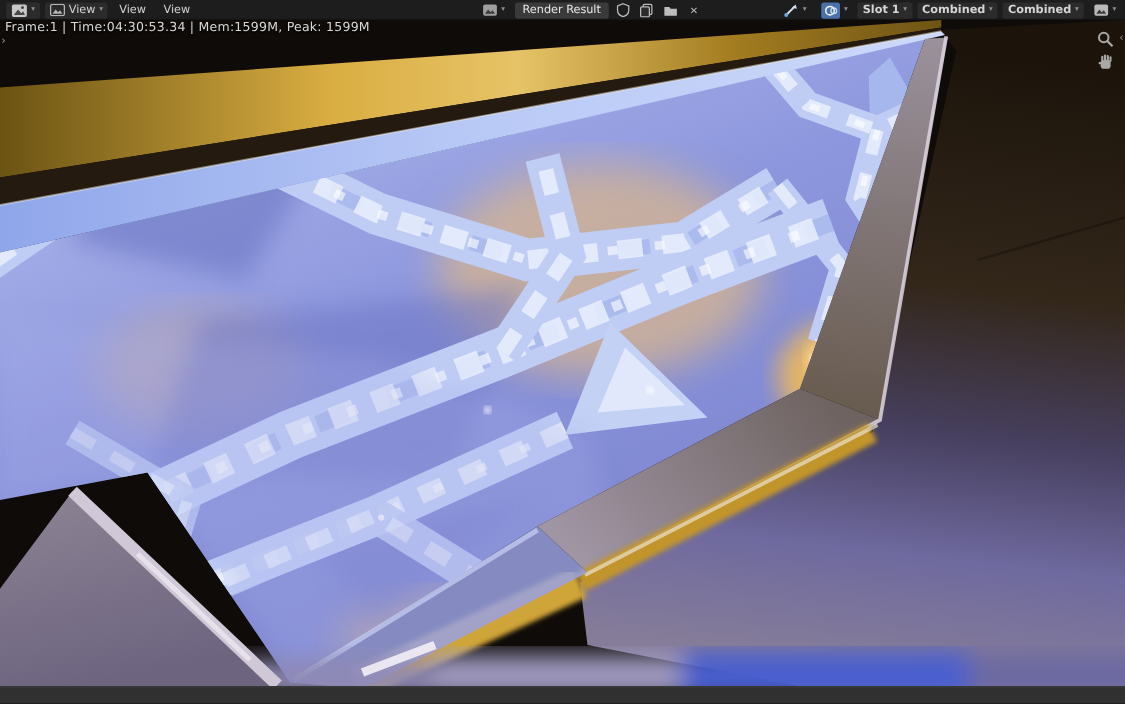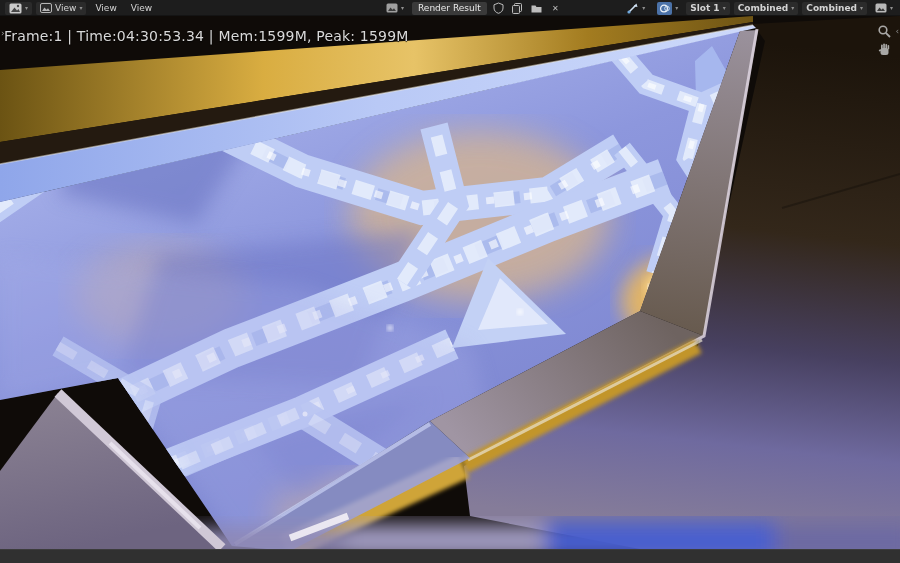--- a/index.html
+++ b/index.html
@@ -33,22 +33,22 @@
   .iconbtn { display:inline-flex; align-items:center; justify-content:center;
              width:15px; height:13px; border-radius:2px; }
   .iconbtn.toggled { background:#4b72a8; }
   .xglyph { font-size:8px; color:#bdbdbd; }
 
   
   .viewport { position:absolute; top:16px; left:0; width:900px; height:533px; overflow:hidden; background:#0f0b08; }
   .viewport svg { display:block; }
 
   .stats {
-    position:absolute; top:12px; left:4px;
-    font-size:14px; color:#d9d9d9; letter-spacing:.2px;
+    position:absolute; top:1px; left:4px;
+    font-size:10px; color:#d9d9d9; letter-spacing:.2px;
     text-shadow:0 1px 1px rgba(0,0,0,.8); white-space:pre;
   }
   .tb-toggle-left  { position:absolute; top:12px; left:1px;  font-size:9px; color:#9a9a9a; }
   .tb-toggle-right { position:absolute; top:10px; right:1px; font-size:9px; color:#8a8a8a; }
   .gizmo-zoom { position:absolute; top:8px;  right:8px;  opacity:.85; }
   .gizmo-pan  { position:absolute; top:26px; right:8px; opacity:.85; }
 
   
   .statusbar {
     position:absolute; bottom:0; left:0; width:900px; height:14px;

